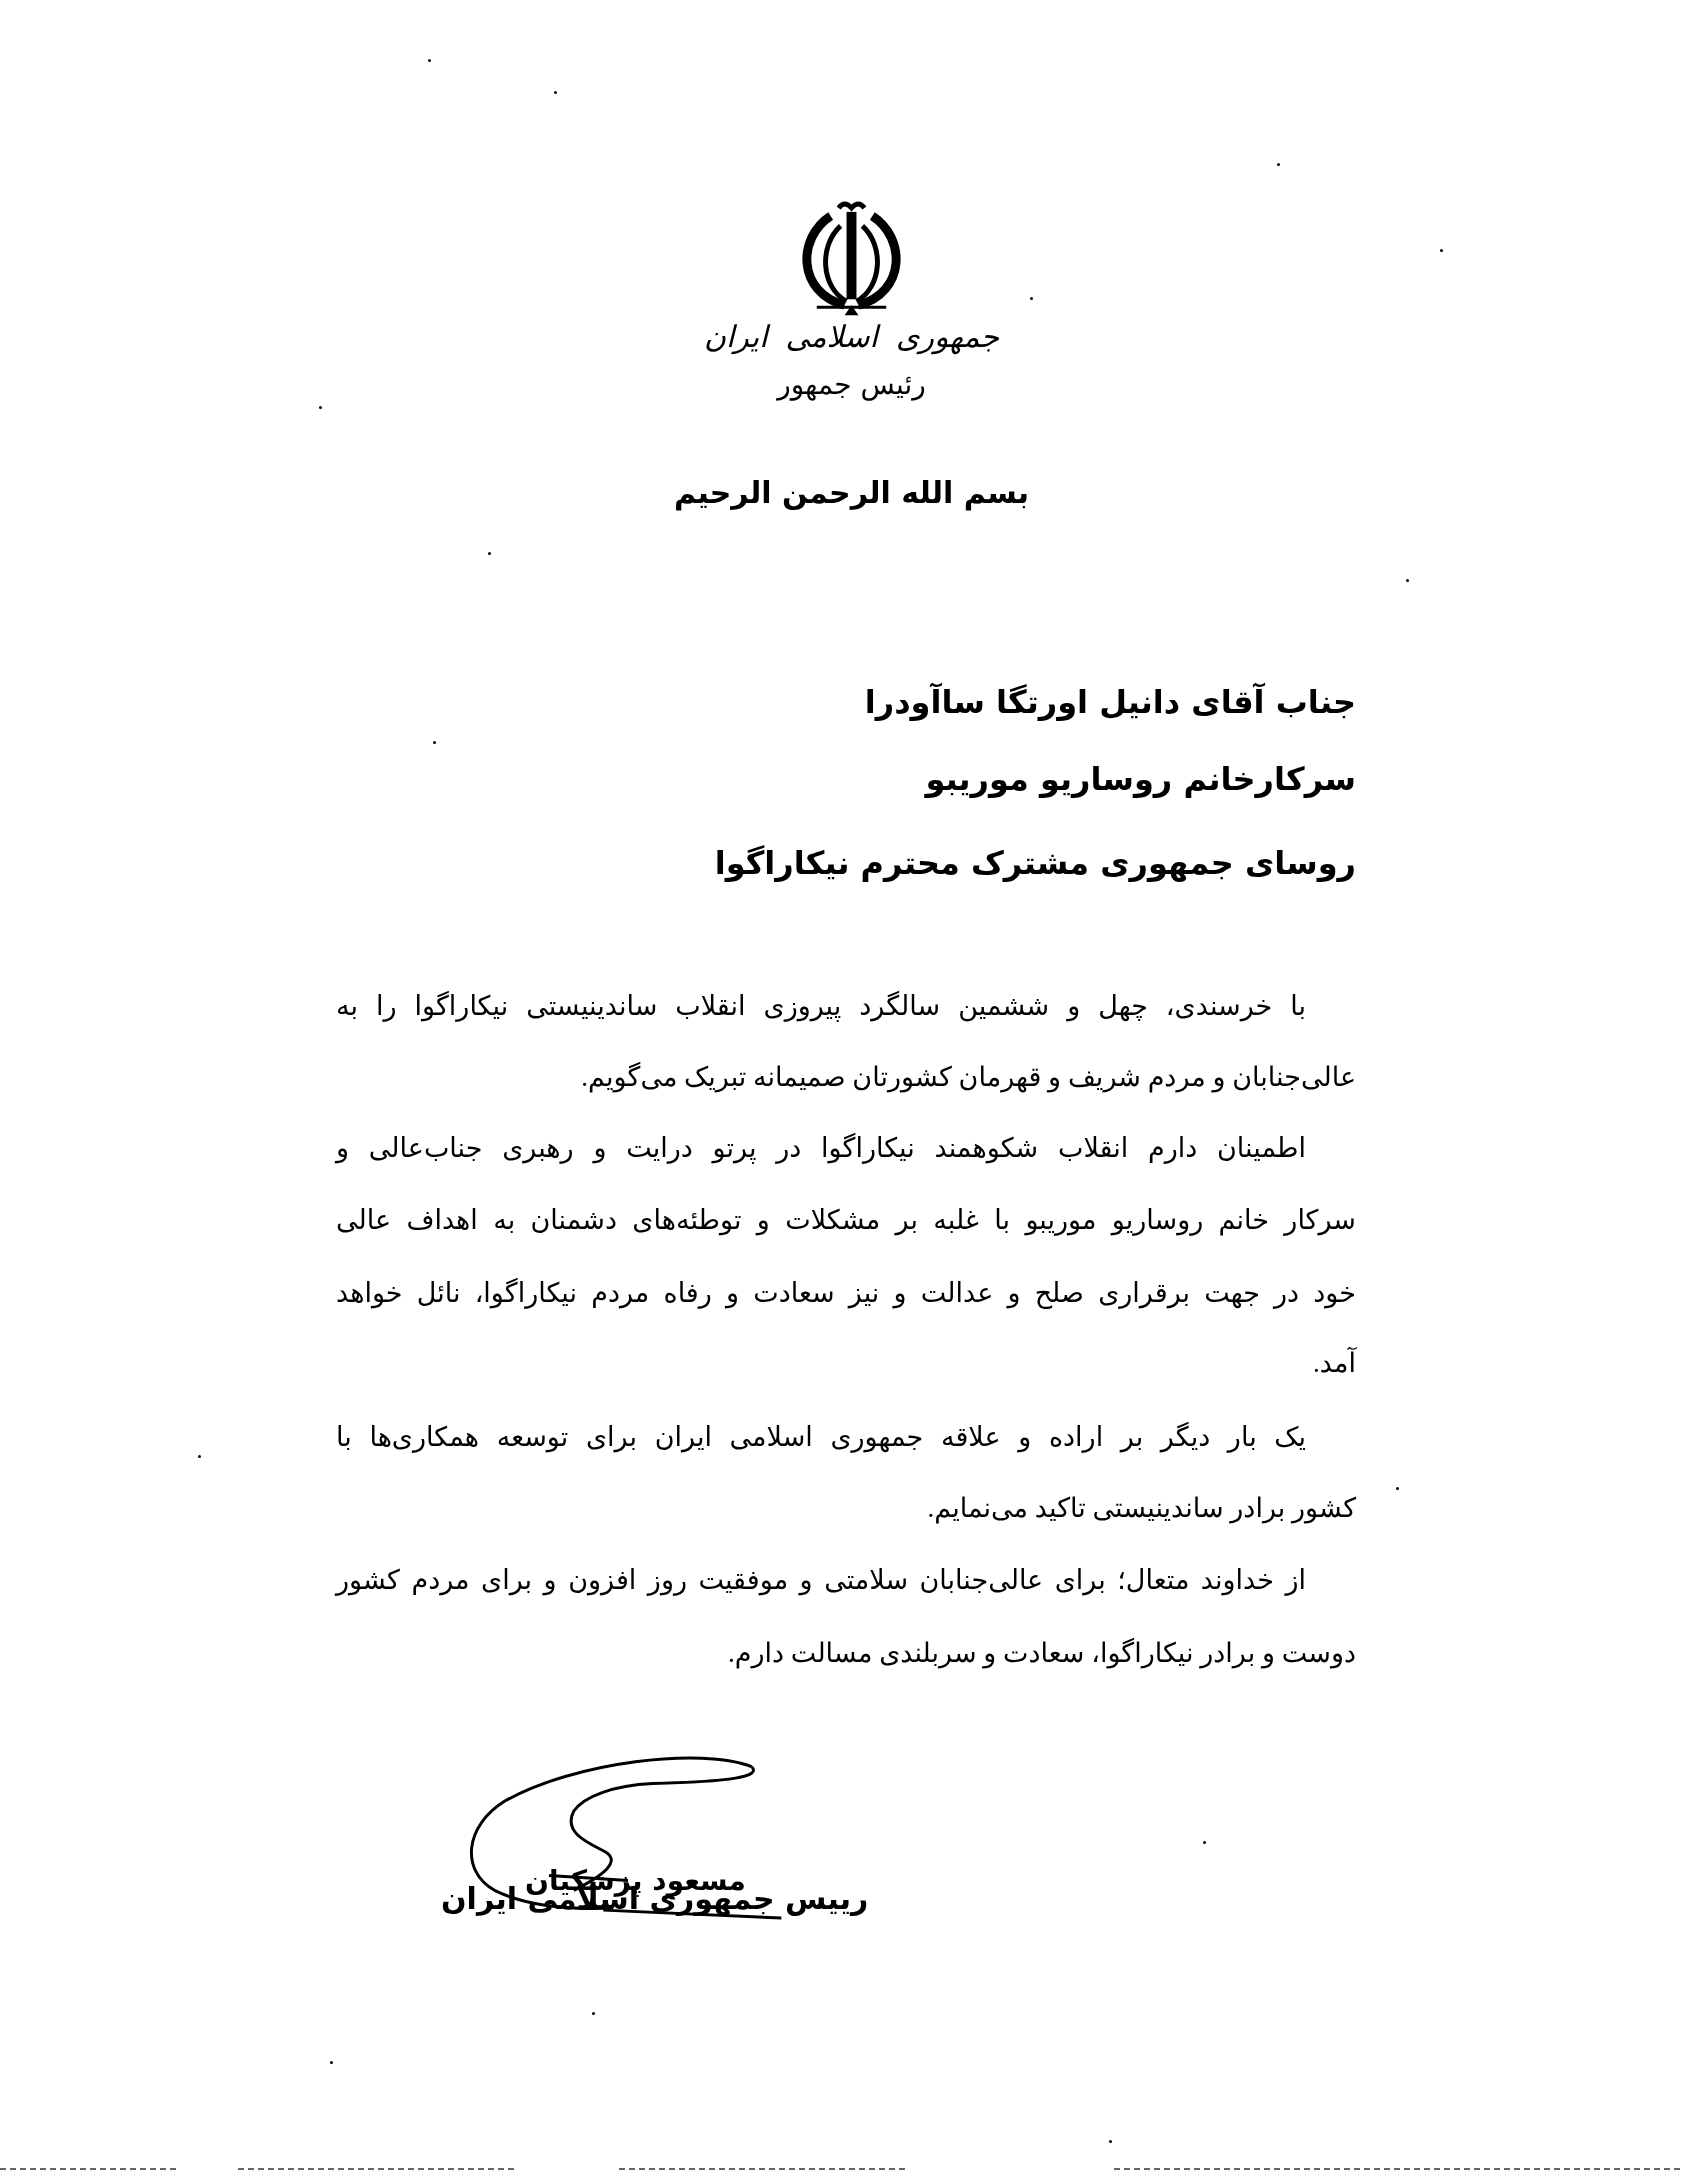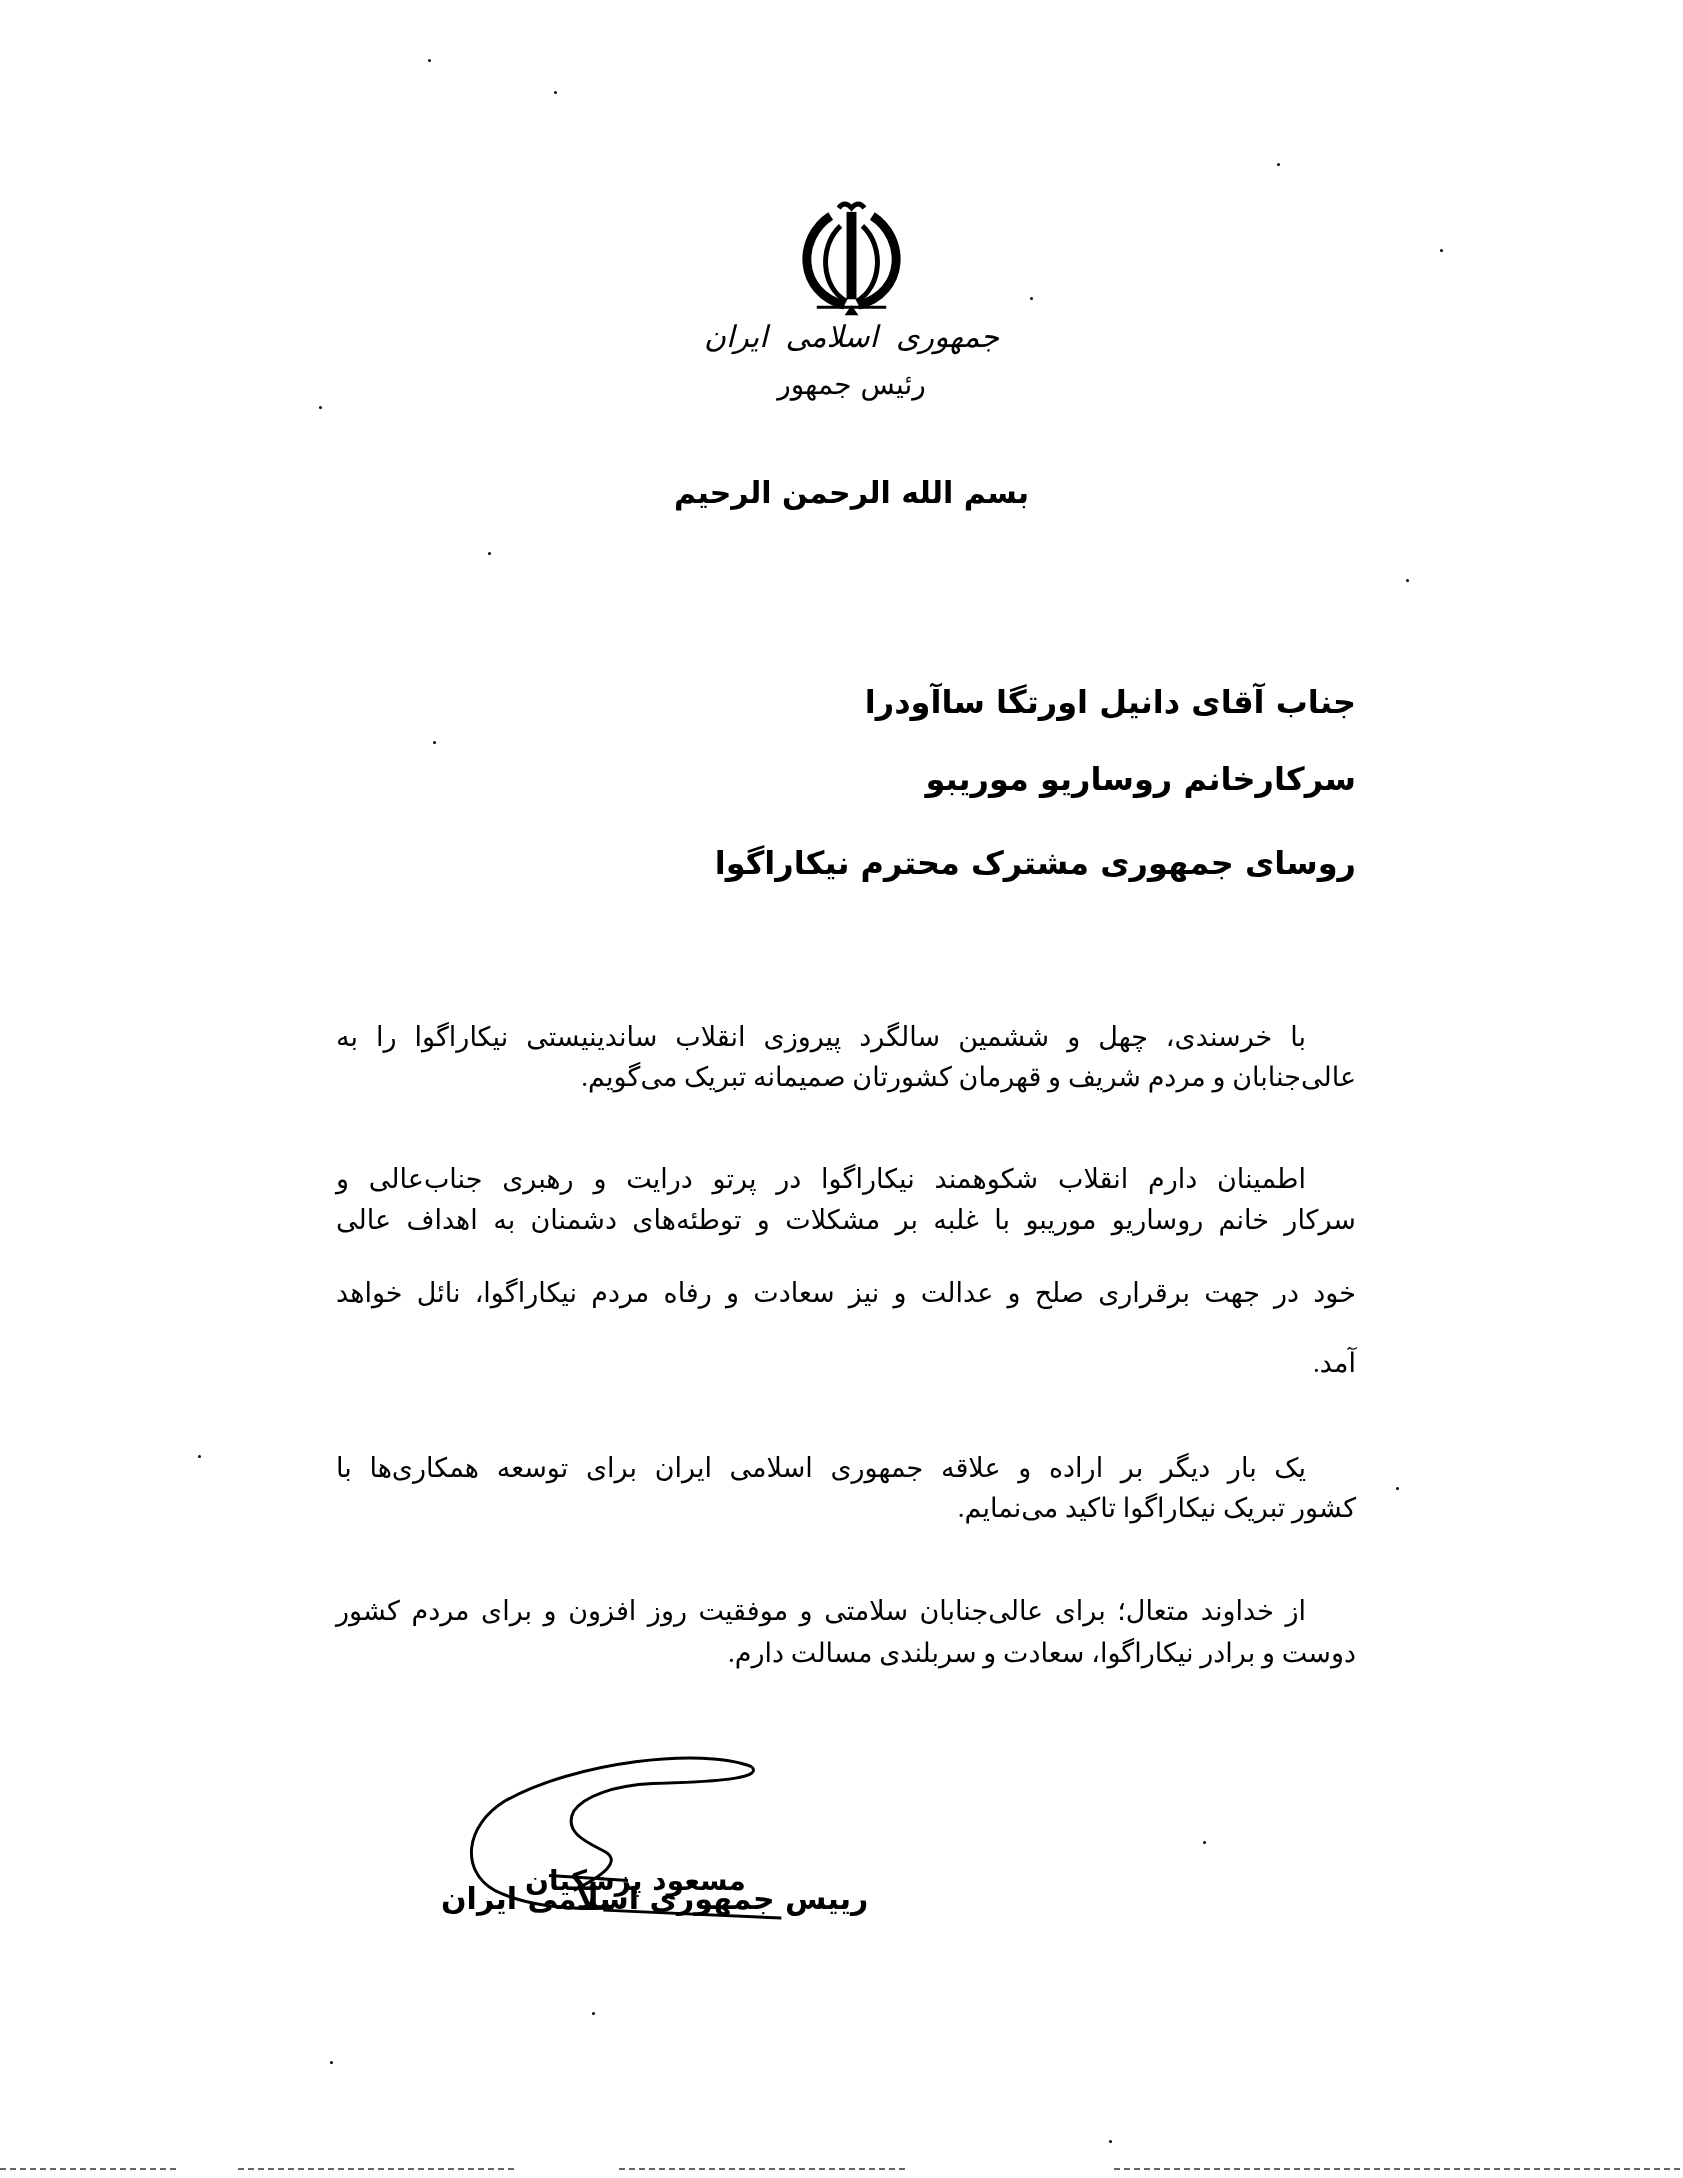--- a/index.html
+++ b/index.html
@@ -6,21 +6,21 @@
   body{width:1683px;height:2178px;position:relative;overflow:hidden;font-family:"DejaVu Sans",sans-serif;color:#000;}
   .abs{position:absolute;}
   .rtl{direction:rtl;unicode-bidi:embed;}
   .emblem{left:787px;top:198px;width:129px;height:139px;}
   .hdr-line1{left:693px;top:319px;width:317px;text-align:center;font-family:Liberation Mono, monospace;font-style:italic;font-size:30px;}
   .hdr-line2{left:693px;top:368px;width:317px;text-align:center;font-family:"DejaVu Serif",serif;font-size:28px;}
   .bismillah{left:594px;top:475px;width:515px;text-align:center;font-weight:bold;font-size:30px;}
   .addr{right:327px;font-weight:bold;font-size:32px;white-space:nowrap;text-align:right;}
   .body-line{right:327px;width:1020px;font-size:27px;white-space:nowrap;text-align:justify;text-align-last:justify;}
   .body-line.last{text-align-last:right;text-align:center;font-family:Liberation Serif, serif;}
-  .indent{padding-right:50px;box-sizing:border-box;margin-top:31px;}
+  .indent{padding-right:50px;box-sizing:border-box;}
   .sig-name{left:525px;top:1864px;font-weight:bold;font-size:28px;}
   .sig-title{left:441px;top:1881px;font-weight:bold;font-size:30px;}
   .signature{left:455px;top:1742px;width:356px;height:178px;}
   .speck{width:3px;height:3px;background:#000;border-radius:50%;}
   .scanline{top:2168px;height:2px;background:repeating-linear-gradient(90deg,#666 0 6px,transparent 6px 10px);}
 </style>
 </head>
 <body>
 
 <svg class="abs emblem" viewBox="0 0 130 140">
@@ -44,21 +44,21 @@
 
 <div class="abs rtl body-line indent" style="top:990px">با خرسندی، چهل و ششمین سالگرد پیروزی انقلاب ساندینیستی نیکاراگوا را به</div>
 <div class="abs rtl body-line last" style="top:1061px">عالی‌جنابان و مردم شریف و قهرمان کشورتان صمیمانه تبریک می‌گویم.</div>
 
 <div class="abs rtl body-line indent" style="top:1132px">اطمینان دارم انقلاب شکوهمند نیکاراگوا در پرتو درایت و رهبری جناب‌عالی و</div>
 <div class="abs rtl body-line" style="top:1204px">سرکار خانم روساریو موریبو با غلبه بر مشکلات و توطئه‌های دشمنان به اهداف عالی</div>
 <div class="abs rtl body-line" style="top:1277px">خود در جهت برقراری صلح و عدالت و نیز سعادت و رفاه مردم نیکاراگوا، نائل خواهد</div>
 <div class="abs rtl body-line last" style="top:1347px">آمد.</div>
 
 <div class="abs rtl body-line indent" style="top:1421px">یک بار دیگر بر اراده و علاقه جمهوری اسلامی ایران برای توسعه همکاری‌ها با</div>
-<div class="abs rtl body-line last" style="top:1492px">کشور تبریک نیکاراگوا تاکید می‌نمایم.</div>
+<div class="abs rtl body-line last" style="top:1492px">کشور برادر ساندینیستی تاکید می‌نمایم.</div>
 
 <div class="abs rtl body-line indent" style="top:1564px">از خداوند متعال؛ برای عالی‌جنابان سلامتی و موفقیت روز افزون و برای مردم کشور</div>
 <div class="abs rtl body-line last" style="top:1637px">دوست و برادر نیکاراگوا، سعادت و سربلندی مسالت دارم.</div>
 
 <svg class="abs signature" viewBox="0 0 360 180">
   <path d="M300 25 C250 5 120 20 50 60 C10 85 5 130 40 150 C70 165 110 170 160 168" fill="none" stroke="#000" stroke-width="3"></path>
   <path d="M300 25 C310 35 280 40 200 42 C160 44 130 55 120 70 C110 90 130 100 150 110 C170 120 150 135 120 150" fill="none" stroke="#000" stroke-width="3"></path>
   <path d="M95 135 L175 140" fill="none" stroke="#000" stroke-width="3"></path>
   <path d="M150 170 L330 178" fill="none" stroke="#000" stroke-width="3"></path>
 </svg>

